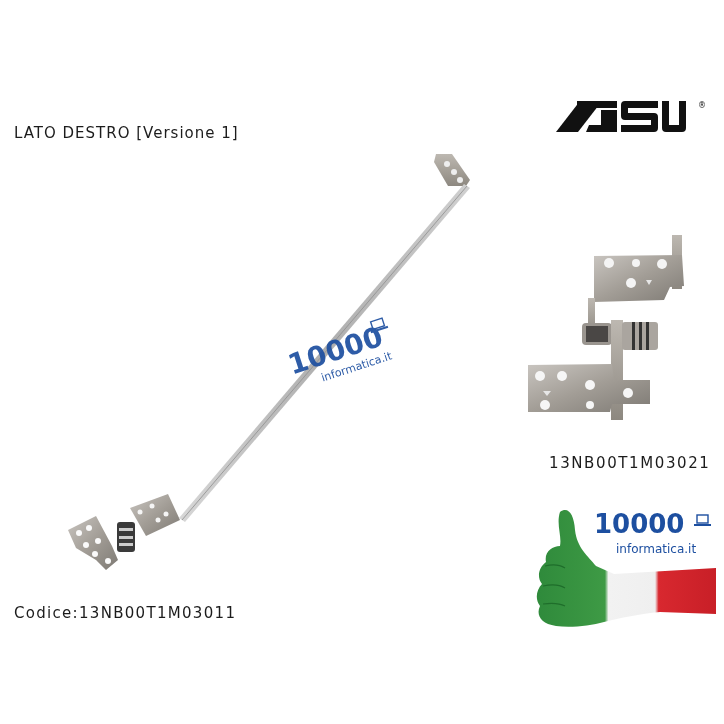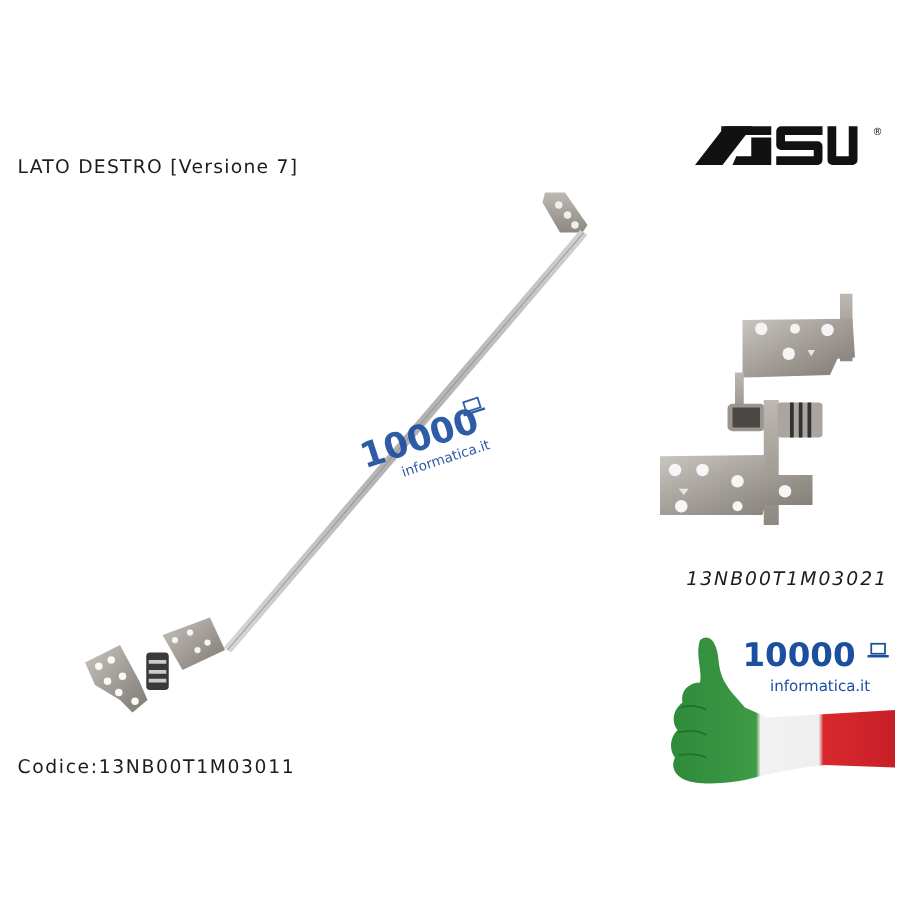--- a/index.html
+++ b/index.html
@@ -1,20 +1,20 @@
 <!DOCTYPE html>
 <html><head>
 <meta charset="utf-8">
 <style>
   html, body { margin:0; padding:0; }
   body { width:724px; height:724px; background:#ffffff; position:relative; overflow:hidden; font-family:"DejaVu Sans", sans-serif; }
   .label { position:absolute; color:#1c1c1c; font-family:"DejaVu Sans", sans-serif; letter-spacing:1px; white-space:nowrap; }
   #title-label { left:14px; top:124px; font-size:15px; }
   #code-left { left:14px; top:604px; font-size:15px; letter-spacing:1.3px; }
-  #code-right { left:549px; top:454px; font-size:15px; letter-spacing:1.6px;font-style:italic; }
+  #code-right { left:549px; top:454px; font-size:15px; letter-spacing:1.6px; }
   svg { position:absolute; left:0; top:0; }
 </style>
 </head>
 <body>
 
 <svg width="724" height="724" viewBox="0 0 724 724">
   <defs>
     <linearGradient id="metal" x1="0" y1="0" x2="1" y2="1">
       <stop offset="0" stop-color="#c9c5c0"></stop>
       <stop offset="0.5" stop-color="#a29d96"></stop>
@@ -126,15 +126,15 @@
     </g>
     <text x="594" y="533" font-size="26" font-weight="bold" fill="#1d4fa0" font-family="DejaVu Sans, sans-serif">10000</text>
     <text x="616" y="553" font-size="12" fill="#1d4fa0" font-family="DejaVu Sans, sans-serif">informatica.it</text>
     <g>
       <rect x="697" y="515" width="11" height="8" fill="none" stroke="#1d4fa0" stroke-width="1.4"></rect>
       <rect x="694" y="524" width="17" height="2" fill="#1d4fa0"></rect>
     </g>
   </g>
 </svg>
 
-<div class="label" id="title-label">LATO DESTRO [Versione 7]</div>
+<div class="label" id="title-label">LATO DESTRO [Versione 1]</div>
 <div class="label" id="code-left">Codice:13NB00T1M03011</div>
 <div class="label" id="code-right">13NB00T1M03021</div>
 
 </body></html>

